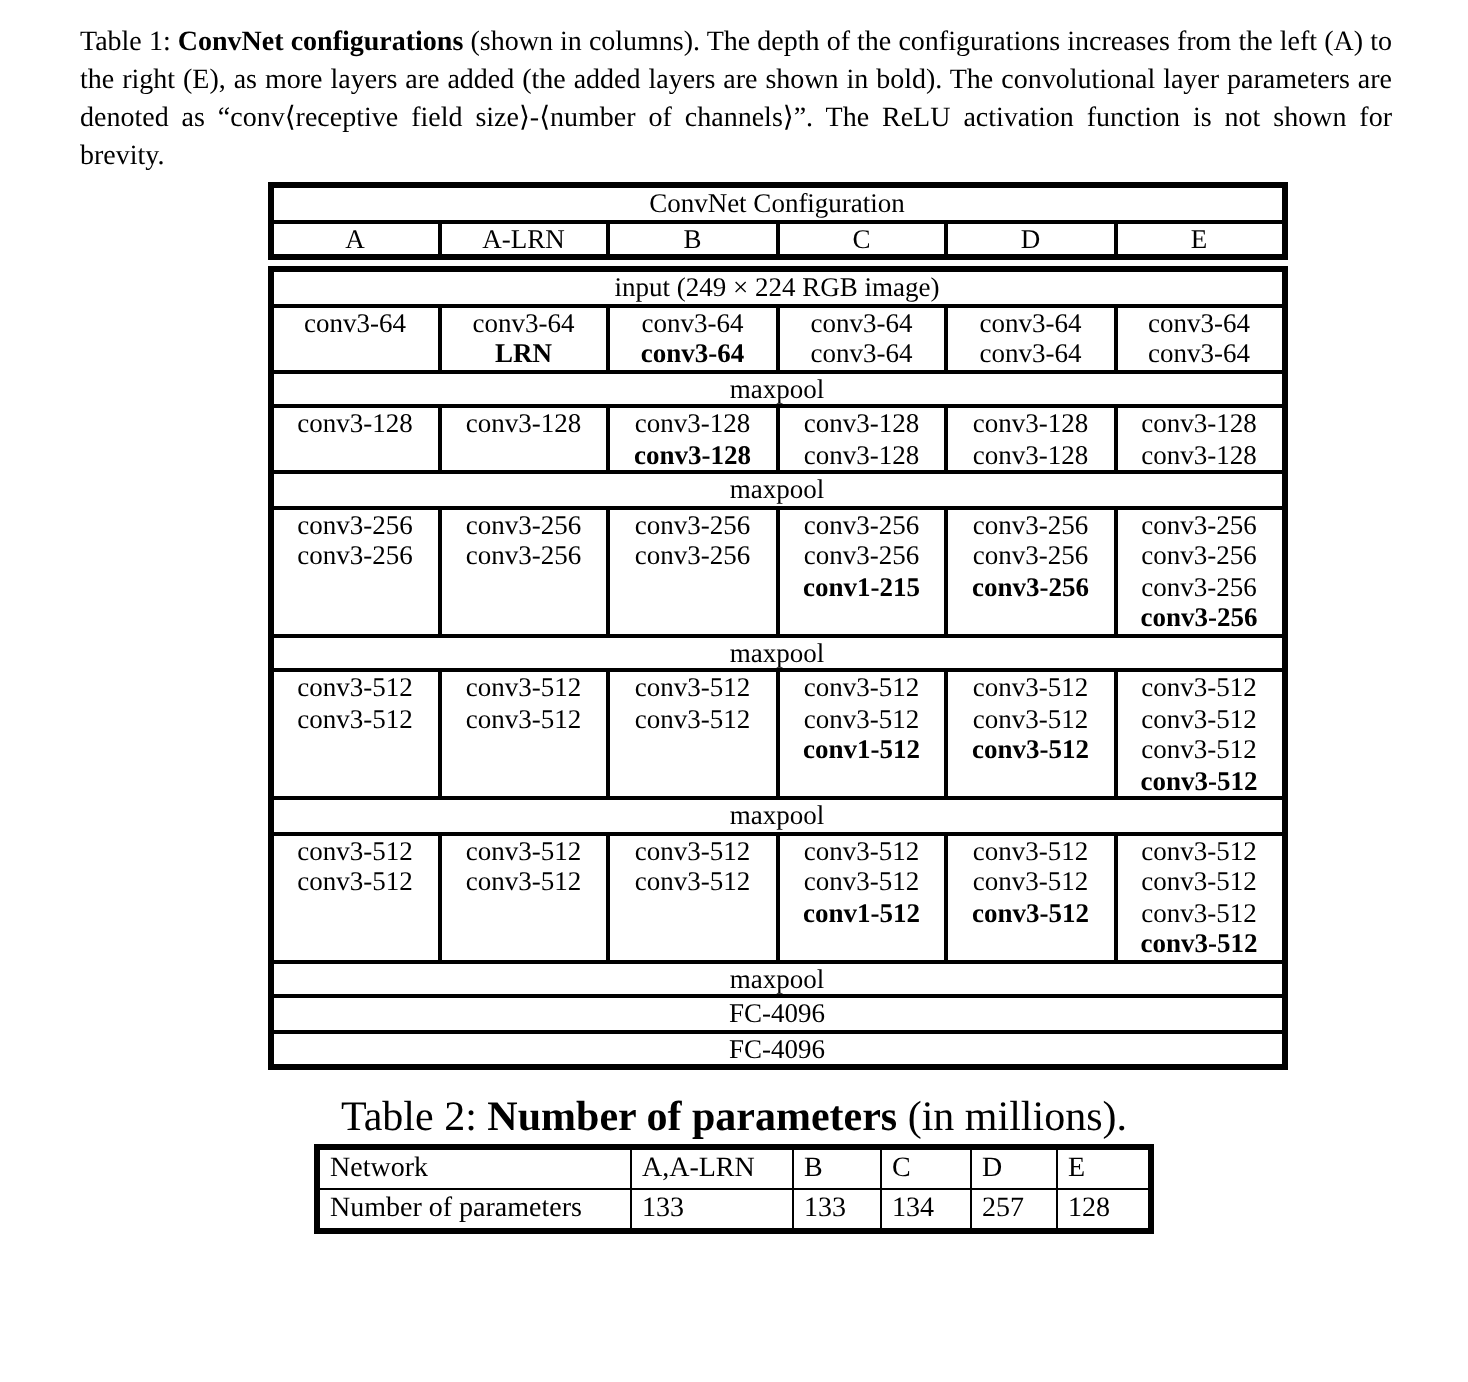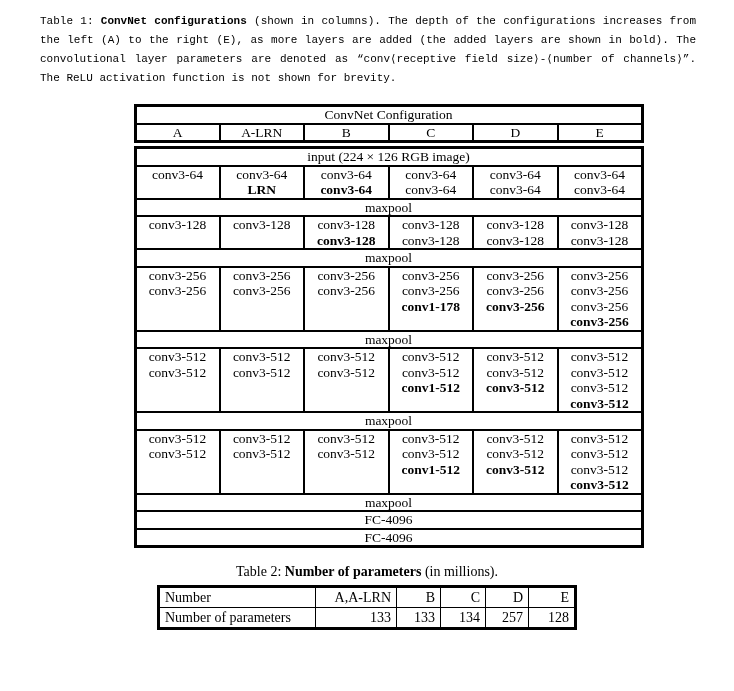--- a/index.html
+++ b/index.html
@@ -4,25 +4,24 @@
 <style>
   html, body { margin: 0; padding: 0; }
   body {
     width: 734px; height: 691px;
     background: #ffffff; color: #000000;
     font-family: "Liberation Serif", serif;
     overflow: hidden;
     position: relative;
   }
   .caption1 {
-    margin: 12px 38px 16px 40px;
-    font-size: 11px;
+    margin: 12px 38px 3px 40px;
+    font-size: 14px;
     line-height: 19px;
     text-align: justify;
-    font-family: Liberation Mono, monospace;
   }
   .bold { font-weight: bold; }
   .tables-wrap { width: 467px; margin: 0 auto; }
   table.conv {
     border-collapse: collapse;
     width: 507px;
     table-layout: fixed;
     font-size: 13.5px;
     border: 3px solid #000;
   }
@@ -31,37 +30,37 @@
     text-align: center;
     padding: 0;
     line-height: 15.5px;
     vertical-align: top;
     overflow: hidden;
   }
   table.conv.head { margin-bottom: 3px; }
   table.conv td.depth-cell { padding: 0 8px; }
   .caption2 {
     text-align: center;
-    font-size: 14px;
+    font-size: 21px;
     margin: 14px 0 4px 0;
     line-height: 19px;
   }
   table.params {
     border-collapse: collapse;
     margin: 0 auto;
     table-layout: fixed;
     font-size: 14px;
     border: 3px solid #000;
     width: 417px;
   }
   table.params td {
     border: 1.5px solid #000;
     line-height: 17px;
     padding: 1px 5px;
-    text-align: right;
+    text-align: left;
     overflow: hidden;
   }
   table.params td.left { text-align: left; }
 </style>
 </head>
 <body>
 
 <div>
 
   <p class="caption1"><span>Table 1: </span><span class="bold">ConvNet configurations</span><span> (shown in columns). The depth of the configurations increases from the left (A) to the right (E), as more layers are added (the added layers are shown in bold). The convolutional layer parameters are denoted as “conv⟨receptive field size⟩-⟨number of channels⟩”. The ReLU activation function is not shown for brevity.</span></p>
@@ -94,21 +93,21 @@
       <colgroup>
         <col style="width:84.5px">
           <col style="width:84.5px">
           <col style="width:84.5px">
         <col style="width:84.5px">
           <col style="width:84.5px">
           <col style="width:84.5px">
       </colgroup>
       <tbody id="conv-body">
           <tr>
-            <td colspan="6">input (224 × 126 RGB image)</td>
+            <td colspan="6">input (249 × 224 RGB image)</td>
           </tr>
           <tr>
             <td>
               <div>conv3-64</div>
             </td>
             <td>
               <div>conv3-64</div>
               <div class="bold">LRN</div>
             </td>
             <td>
@@ -167,21 +166,21 @@
               <div>conv3-256</div>
               <div>conv3-256</div>
             </td>
             <td>
               <div>conv3-256</div>
               <div>conv3-256</div>
             </td>
             <td>
               <div>conv3-256</div>
               <div>conv3-256</div>
-              <div class="bold">conv1-178</div>
+              <div class="bold">conv1-215</div>
             </td>
             <td>
               <div>conv3-256</div>
               <div>conv3-256</div>
               <div class="bold">conv3-256</div>
             </td>
             <td>
               <div>conv3-256</div>
               <div>conv3-256</div>
               <div>conv3-256</div>
@@ -273,21 +272,21 @@
     <colgroup>
       <col style="width:157px">
         <col style="width:81px">
         <col style="width:44px">
       <col style="width:45px">
         <col style="width:43px">
         <col style="width:47px">
     </colgroup>
     <tbody>
       <tr id="params-head">
-          <td class="left">Number</td>
+          <td class="left">Network</td>
           <td>A,A-LRN</td>
           <td>B</td>
           <td>C</td>
           <td>D</td>
           <td>E</td>
         </tr>
       <tr id="params-row">
           <td class="left">Number of parameters</td>
           <td>133</td>
           <td>133</td>

